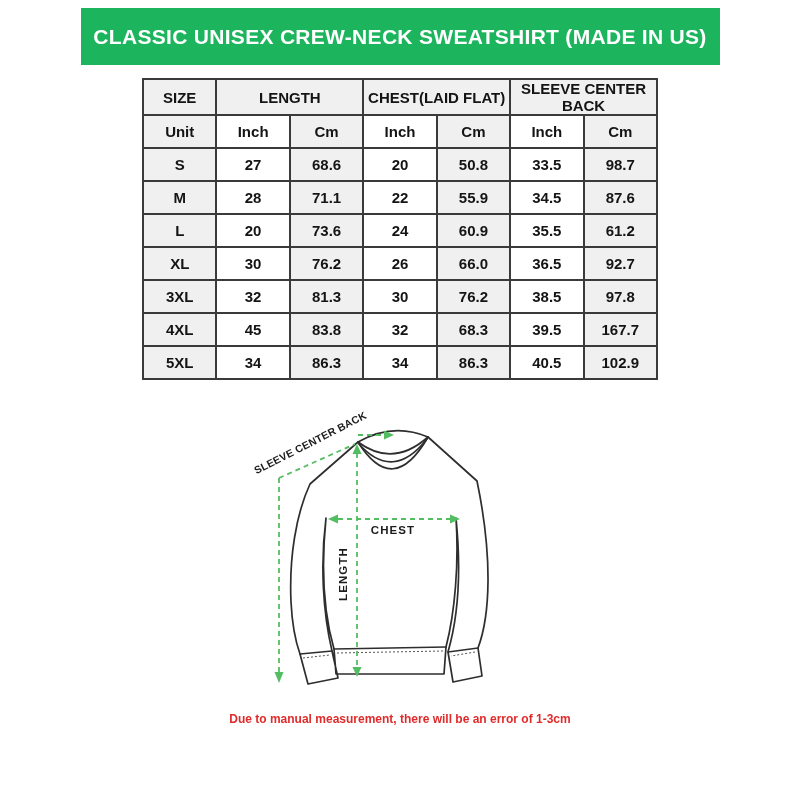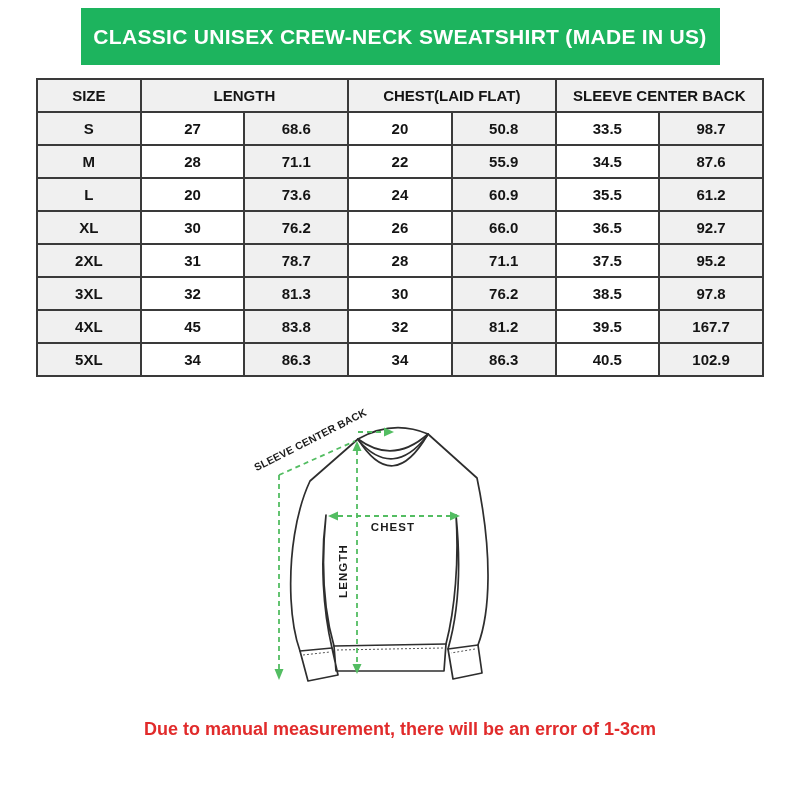--- a/index.html
+++ b/index.html
@@ -15,21 +15,21 @@
   }
   .page{width:800px;height:800px;display:flex;flex-direction:column;align-items:center;}
   .banner{
     margin-top:8px;width:639px;height:57px;background:var(--green);
     display:flex;align-items:center;justify-content:center;
   }
   .banner span{
     color:#ffffff;font-weight:bold;font-size:21px;letter-spacing:0.3px;white-space:nowrap;
   }
   table.size-table{
-    margin-top:13px;border-collapse:collapse;table-layout:fixed;width:728px;
+    margin-top:13px;border-collapse:collapse;table-layout:fixed;width:516px;
   }
   table.size-table th, table.size-table td{
     border:2px solid var(--border);height:33px;padding:0;text-align:center;
     vertical-align:middle;font-weight:bold;font-size:15px;color:#141414;background:#ffffff;
   }
   table.size-table tr.group-row th{background:var(--gray);}
   table.size-table tr.unit-row th:nth-child(odd){background:var(--gray);}
   table.size-table tbody td:nth-child(odd){background:var(--gray);}
   .diagram{margin-top:26px;width:300px;height:300px;}
   .diagram svg{display:block;width:300px;height:300px;}
@@ -37,39 +37,48 @@
   .outline-fill{stroke:var(--outline);stroke-width:1.7;stroke-linejoin:round;stroke-linecap:round;fill:#ffffff;}
   .stitch{stroke:#555555;stroke-width:1;stroke-dasharray:2,2;fill:none;}
   .dash{stroke:var(--dash);stroke-width:1.8;stroke-dasharray:5,4;fill:none;stroke-linecap:butt;}
   .dash-fill{fill:var(--dash);stroke:none;}
   .glabel{
     fill:#1c1c1c;font-family:"Liberation Sans",sans-serif;font-weight:bold;
     font-size:11.5px;letter-spacing:1.1px;
   }
   .glabel.small{font-size:10.5px;letter-spacing:0.2px;}
   .note{
-    margin-top:16px;font-weight:bold;font-size:18px;color:var(--red);text-align:center;
+    margin-top:6px;font-weight:bold;font-size:12px;color:var(--red);text-align:center;
   }
 </style>
 </head>
 <body>
 
 <div class="page">
 
   <div class="banner">
     <span>CLASSIC UNISEX CREW-NECK SWEATSHIRT (MADE IN US)</span>
   </div>
 
   <table class="size-table">
     <thead>
       <tr class="group-row">
         <th>SIZE</th>
         <th colspan="2">LENGTH</th>
         <th colspan="2">CHEST(LAID FLAT)</th>
         <th colspan="2">SLEEVE CENTER BACK</th>
+      </tr>
+      <tr class="unit-row">
+        <th>Unit</th>
+        <th>Inch</th>
+        <th>Cm</th>
+        <th>Inch</th>
+        <th>Cm</th>
+        <th>Inch</th>
+        <th>Cm</th>
       </tr>
     </thead>
     <tbody>
         <tr>
           <td>S</td>
           <td>27</td>
           <td>68.6</td>
           <td>20</td>
           <td>50.8</td>
           <td>33.5</td>
@@ -96,43 +105,34 @@
         <tr>
           <td>XL</td>
           <td>30</td>
           <td>76.2</td>
           <td>26</td>
           <td>66.0</td>
           <td>36.5</td>
           <td>92.7</td>
         </tr>
         <tr>
-          <td>2XL</td>
-          <td>31</td>
-          <td>78.7</td>
-          <td>28</td>
-          <td>71.1</td>
-          <td>37.5</td>
-          <td>95.2</td>
-        </tr>
-        <tr>
           <td>3XL</td>
           <td>32</td>
           <td>81.3</td>
           <td>30</td>
           <td>76.2</td>
           <td>38.5</td>
           <td>97.8</td>
         </tr>
         <tr>
           <td>4XL</td>
           <td>45</td>
           <td>83.8</td>
           <td>32</td>
-          <td>81.2</td>
+          <td>68.3</td>
           <td>39.5</td>
           <td>167.7</td>
         </tr>
         <tr>
           <td>5XL</td>
           <td>34</td>
           <td>86.3</td>
           <td>34</td>
           <td>86.3</td>
           <td>40.5</td>

